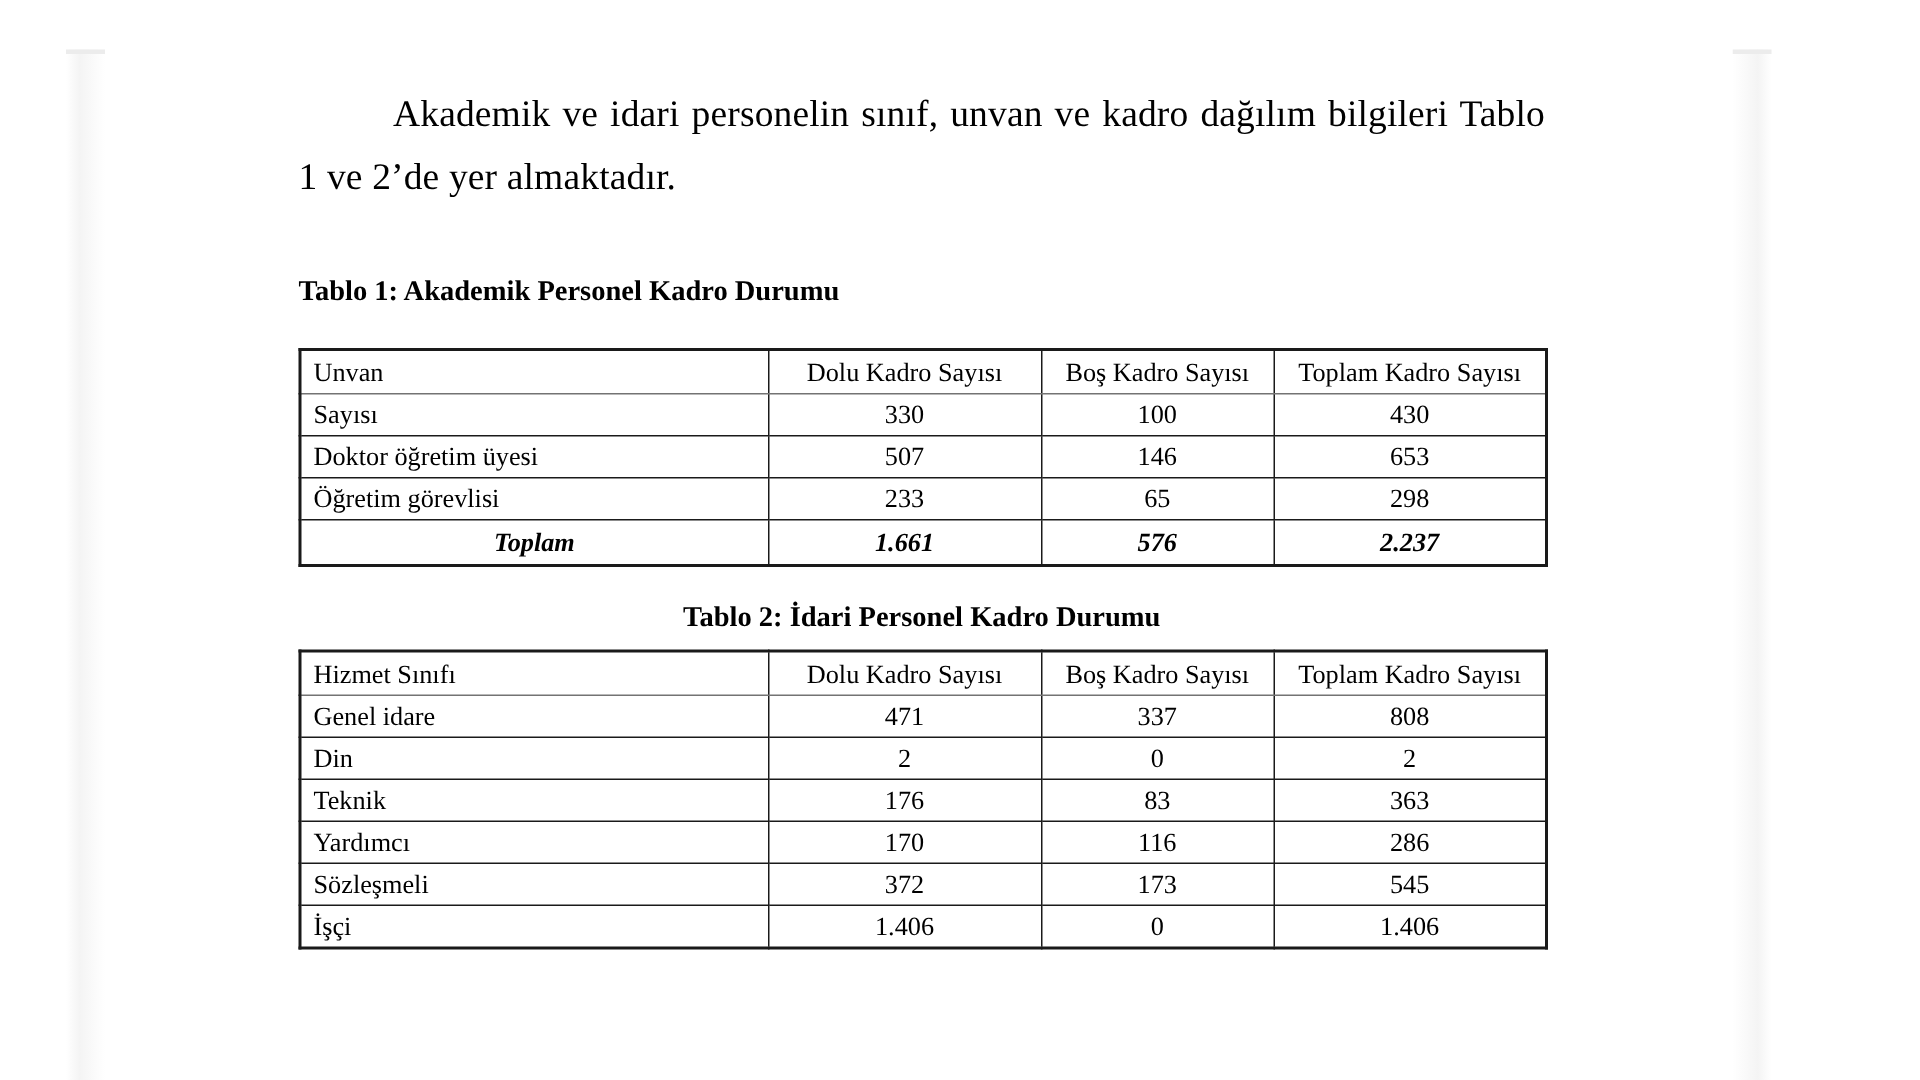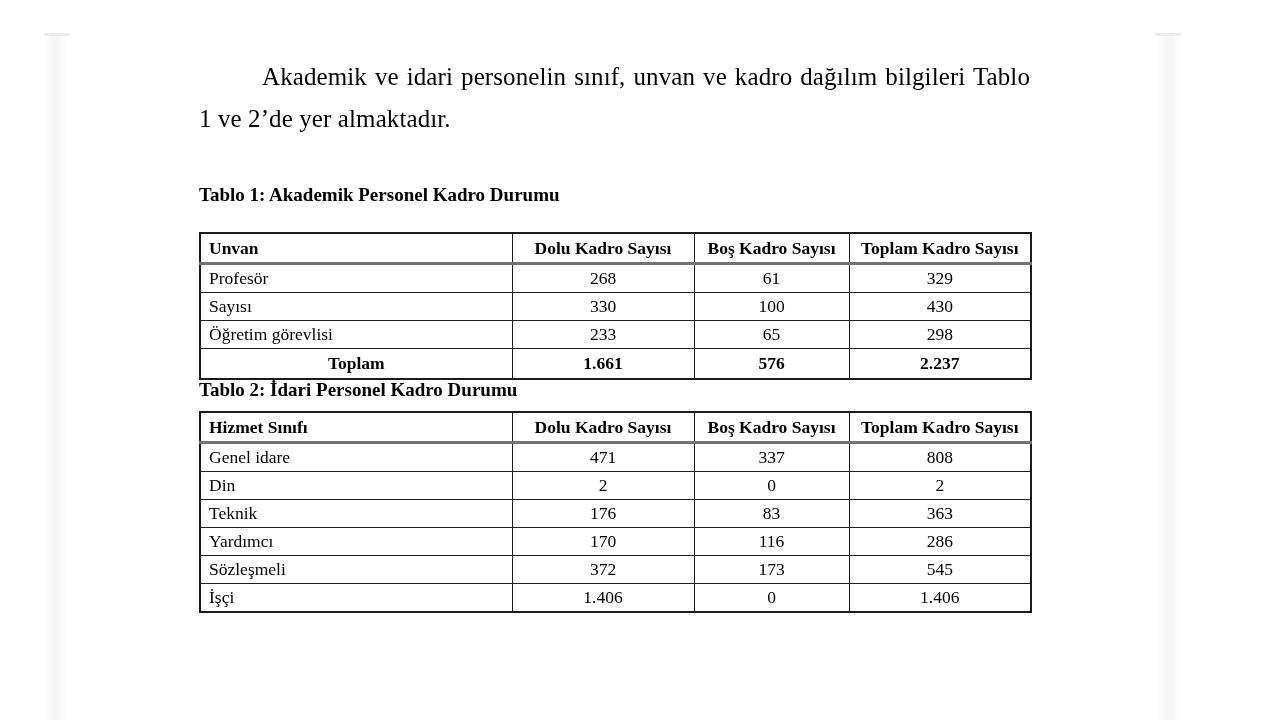--- a/index.html
+++ b/index.html
@@ -75,21 +75,21 @@
 
   
   .caption {
     font-size: 19px;
     font-weight: bold;
     line-height: 1;
     margin: 0;
     white-space: nowrap;
   }
   .caption-1 { padding-top: 45px; padding-bottom: 28px; }
-  .caption-2 { padding-bottom: 12px; }
+  .caption-2 { padding-top: 24px; padding-bottom: 12px; text-align: center; }
 
   
   table.kadro {
     border-collapse: collapse;
     table-layout: fixed;
     width: 831px;
     font-size: 17.5px;
     border-left: 2px solid #1a1a1a;
     border-right: 2px solid #1a1a1a;
     border-top: 2px solid #1a1a1a;
@@ -105,41 +105,42 @@
     border-left: 1px solid #1a1a1a;
     border-right: 1px solid #1a1a1a;
     border-top: 1px solid #1a1a1a;
     border-bottom: 1px solid #1a1a1a;
     padding: 0;
     height: 27px;
     vertical-align: middle;
     font-weight: normal;
   }
   table.kadro thead th {
-    font-weight: bold;
+    font-weight: normal;
     height: 28px;
-    border-bottom: 3px solid #737373;
+    border-bottom: 1px solid #737373;
   }
   table.kadro thead th.h-label {
     text-align: left;
     padding-left: 8px;
   }
   table.kadro thead th.h-num {
     text-align: center;
   }
   table.kadro td.cell-label {
     text-align: left;
     padding-left: 8px;
   }
   table.kadro td.cell-num {
     text-align: center;
   }
   table.kadro tr.total-row td {
     font-weight: bold;
     height: 29px;
+    font-style: italic;
   }
   table.kadro tr.total-row td.cell-label {
     text-align: center;
     padding-left: 0;
   }
 </style>
 </head>
 <body>
 
 <div class="viewer">
@@ -166,30 +167,30 @@
         <thead>
           <tr>
             <th class="h-label">Unvan</th>
             <th class="h-num">Dolu Kadro Sayısı</th>
             <th class="h-num">Boş Kadro Sayısı</th>
             <th class="h-num">Toplam Kadro Sayısı</th>
           </tr>
         </thead>
         <tbody>
           <tr>
-            <td class="cell-label">Profesör</td>
-            <td class="cell-num">268</td>
-            <td class="cell-num">61</td>
-            <td class="cell-num">329</td>
-          </tr>
-          <tr>
             <td class="cell-label">Sayısı</td>
             <td class="cell-num">330</td>
             <td class="cell-num">100</td>
             <td class="cell-num">430</td>
+          </tr>
+          <tr>
+            <td class="cell-label">Doktor öğretim üyesi</td>
+            <td class="cell-num">507</td>
+            <td class="cell-num">146</td>
+            <td class="cell-num">653</td>
           </tr>
           <tr>
             <td class="cell-label">Öğretim görevlisi</td>
             <td class="cell-num">233</td>
             <td class="cell-num">65</td>
             <td class="cell-num">298</td>
           </tr>
           <tr class="total-row">
             <td class="cell-label">Toplam</td>
             <td class="cell-num">1.661</td>

